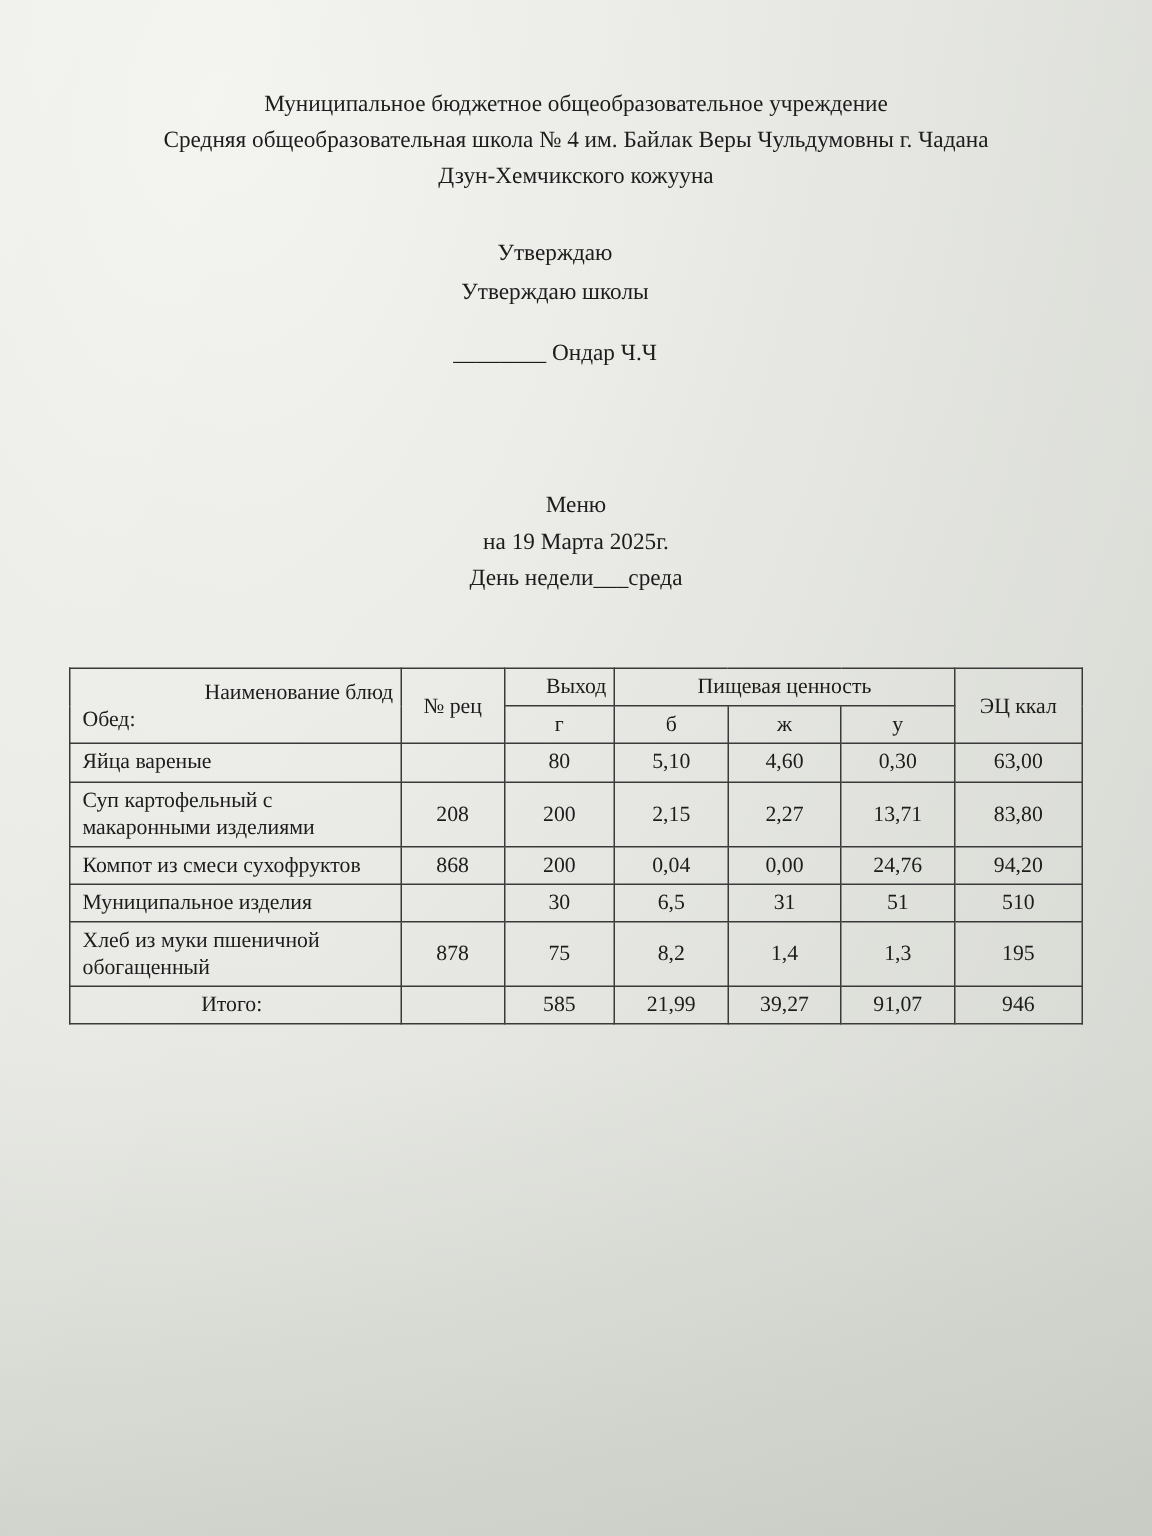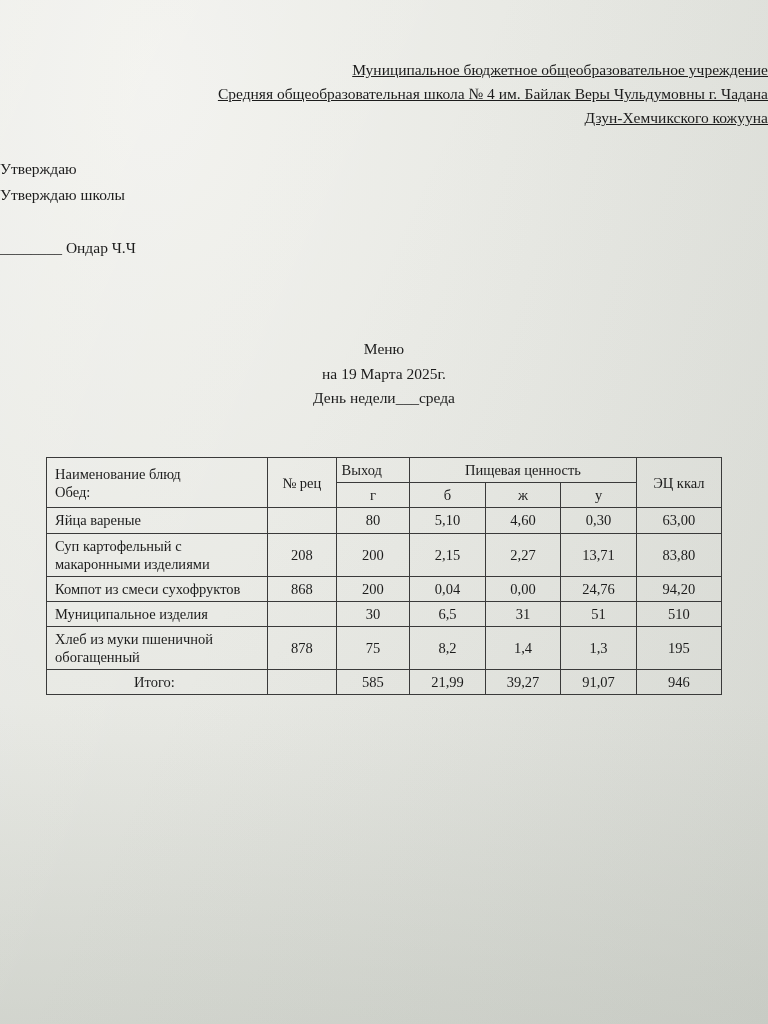--- a/index.html
+++ b/index.html
@@ -42,42 +42,41 @@
     pointer-events: none;
   }
 
   .content {
     position: relative;
     z-index: 3;
     padding: 0;
   }
 
   .header-block {
-    text-align: right;
+    text-align: center;
     margin-top: 58px;
     line-height: 1.55;
     font-size: 15.5px;
-    text-decoration: underline;
   }
   .header-line {
     display: block;
     white-space: nowrap;
   }
 
   .approve-block {
     margin-top: 26px;
-    text-align: left;
+    text-align: center;
     padding-right: 28px;
     line-height: 1.65;
     font-size: 15.5px;
   }
   .approve-line { display: block; }
   .sign-line {
     display: block;
-    margin-top: 28px;
+    margin-top: 16px;
   }
 
   .menu-block {
     text-align: center;
     margin-top: 76px;
     line-height: 1.6;
     font-size: 15.5px;
   }
   .menu-line { display: block; }
 
@@ -101,21 +100,21 @@
   }
   .col-name   { width: 232px; text-align: left; padding-left: 8px !important; }
   .col-rec    { width: 66px;  text-align: center; }
   .col-out    { width: 68px;  text-align: center; }
   .col-nutr   { width: 72px;  text-align: center; }
   .col-kcal   { width: 84px;  text-align: center; }
 
   .hdr-name-cell { text-align: center; }
   .hdr-sub {
     display: block;
-    text-align: left;
+    text-align: right;
   }
   .hdr-name-cell .hdr-sub.left {
     text-align: left;
   }
   .row-total td {
     text-align: center;
   }
   .row-total .col-name { padding-left: 0 !important; }
 </style>
 </head>

